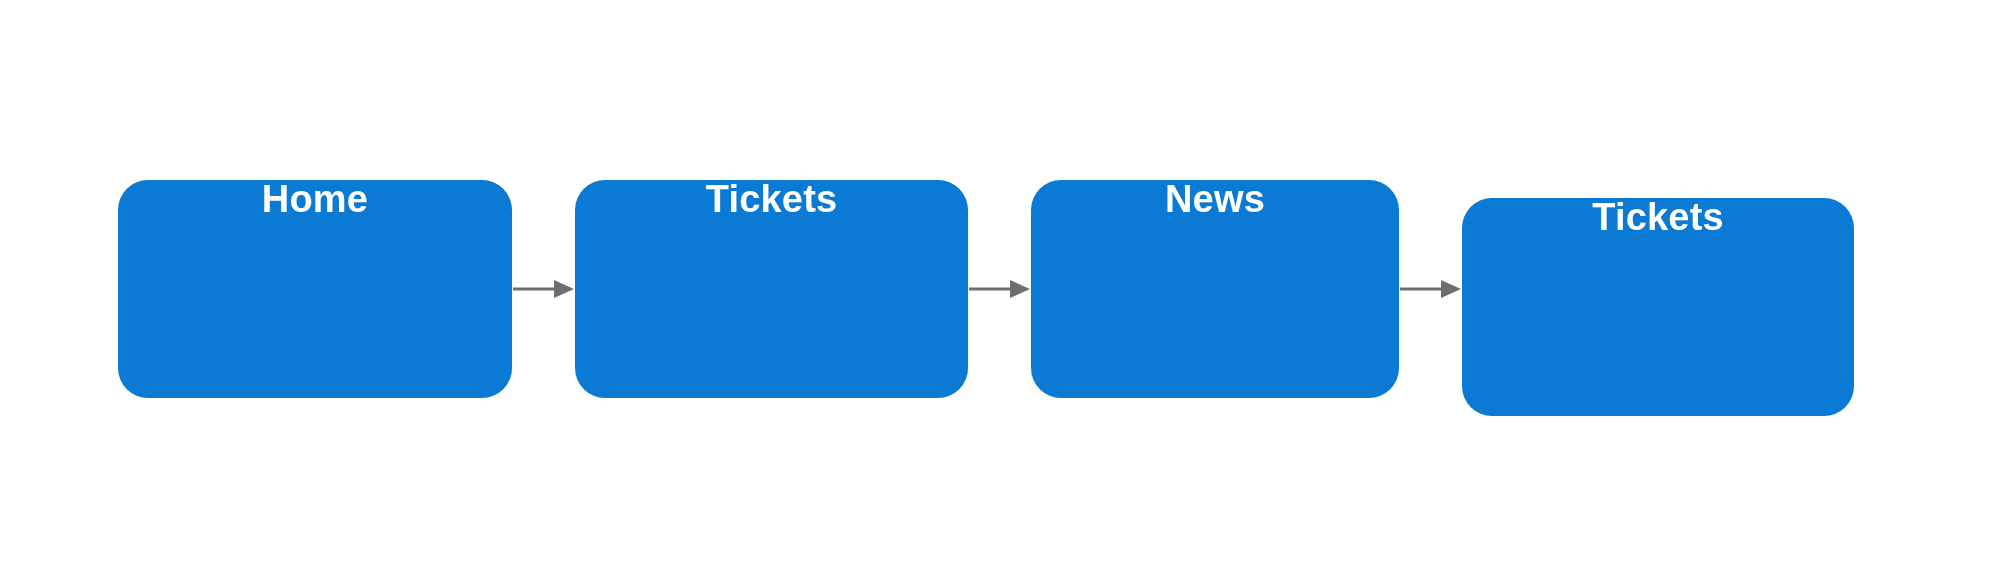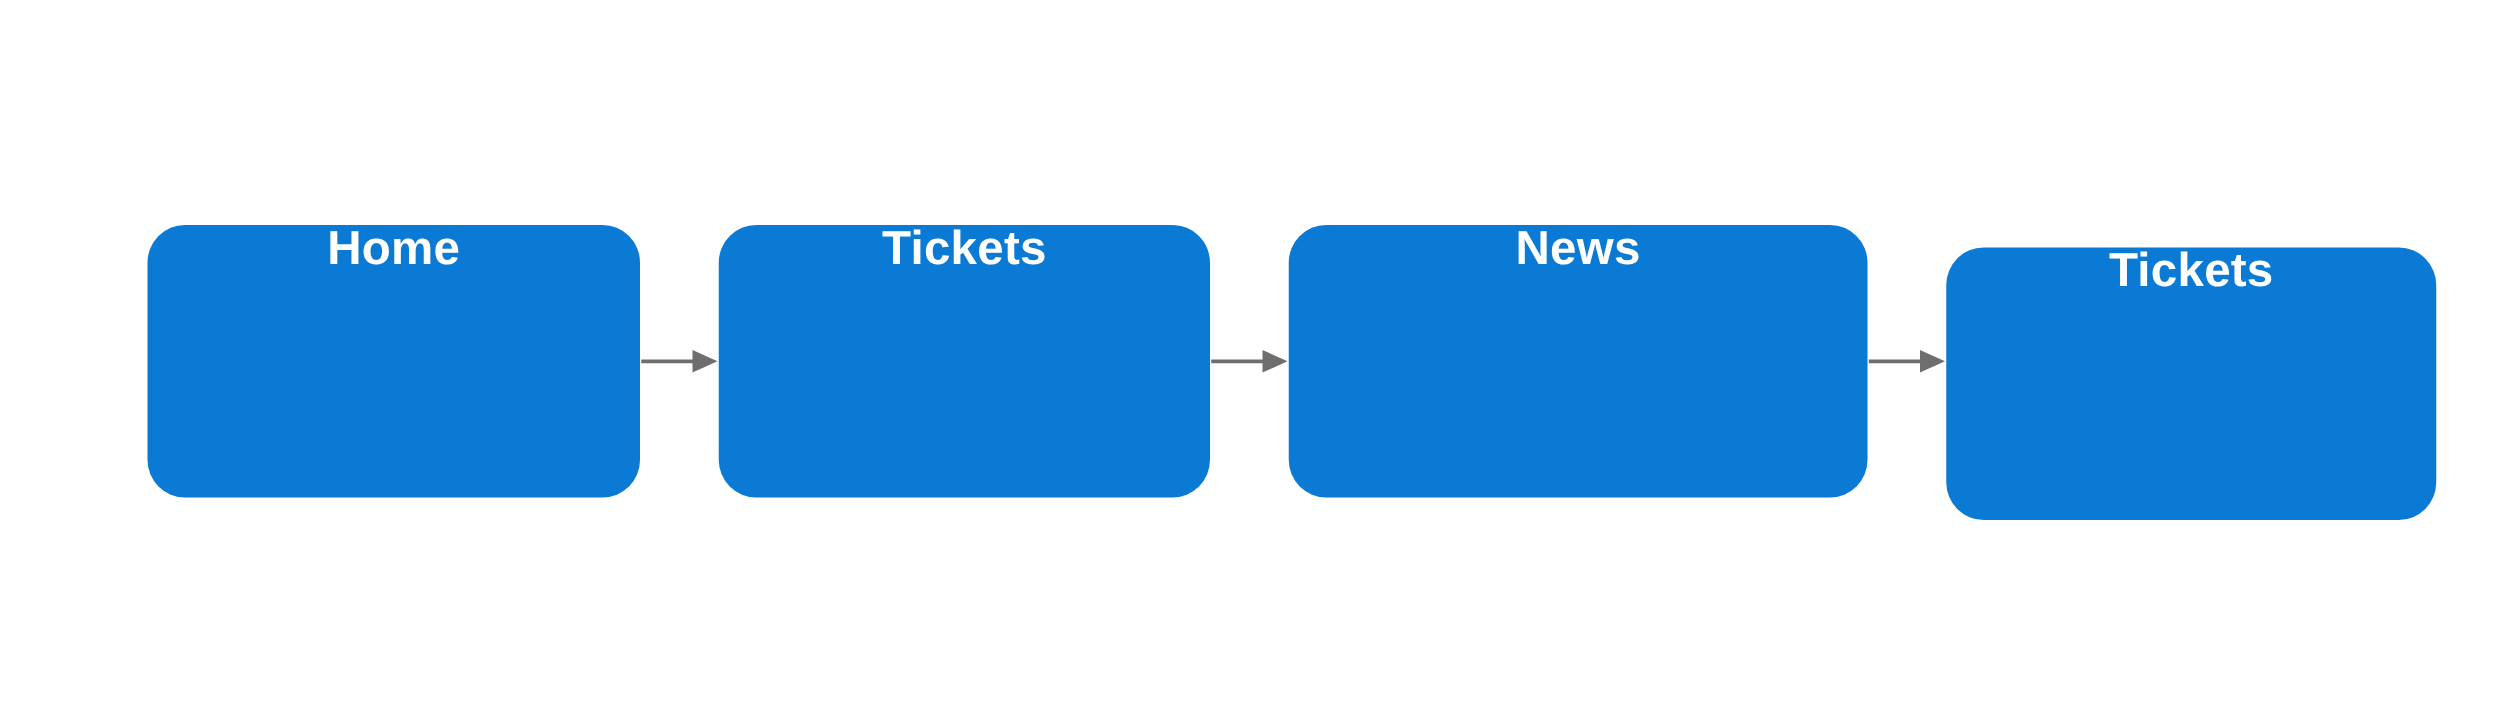--- a/index.html
+++ b/index.html
@@ -38,21 +38,21 @@
     background: #0b7ad4;
     border-radius: 30px;
     display: flex;
     align-items: flex-start;
     justify-content: center;
     box-sizing: border-box;
     flex: 0 0 auto;
   }
   .node-0 { width: 394px; }
   .node-1 { width: 393px; }
-  .node-2 { width: 463px; }
+  .node-2 { width: 368px; }
   .node-3 { width: 392px; margin-top: 36px; }
   .node-label {
     color: #ffffff;
     font-family: "Liberation Sans", sans-serif;
     font-size: 38px;
     font-weight: bold;
     line-height: 1;
     letter-spacing: 0.2px;
     white-space: nowrap;
     text-align: center;

